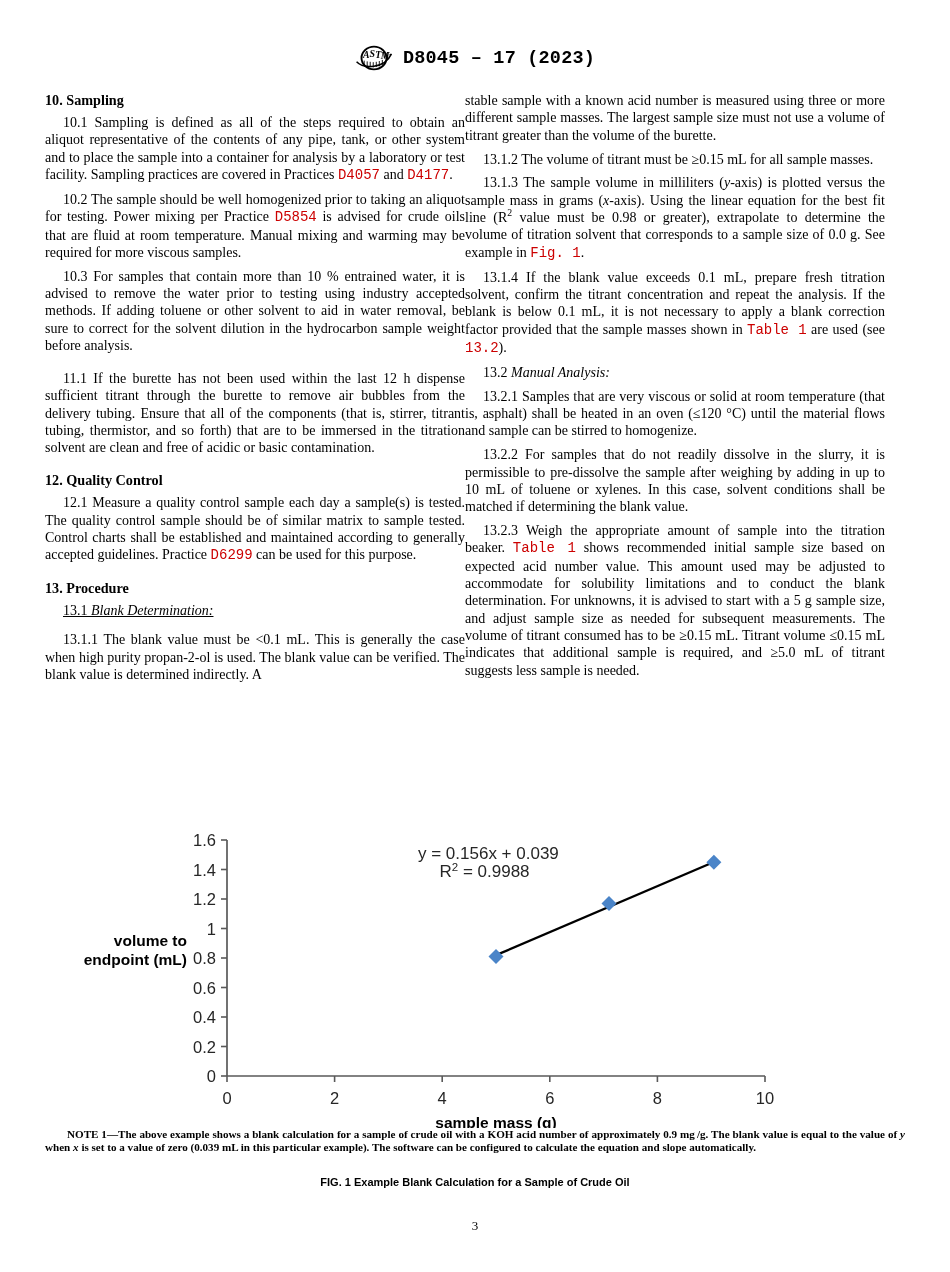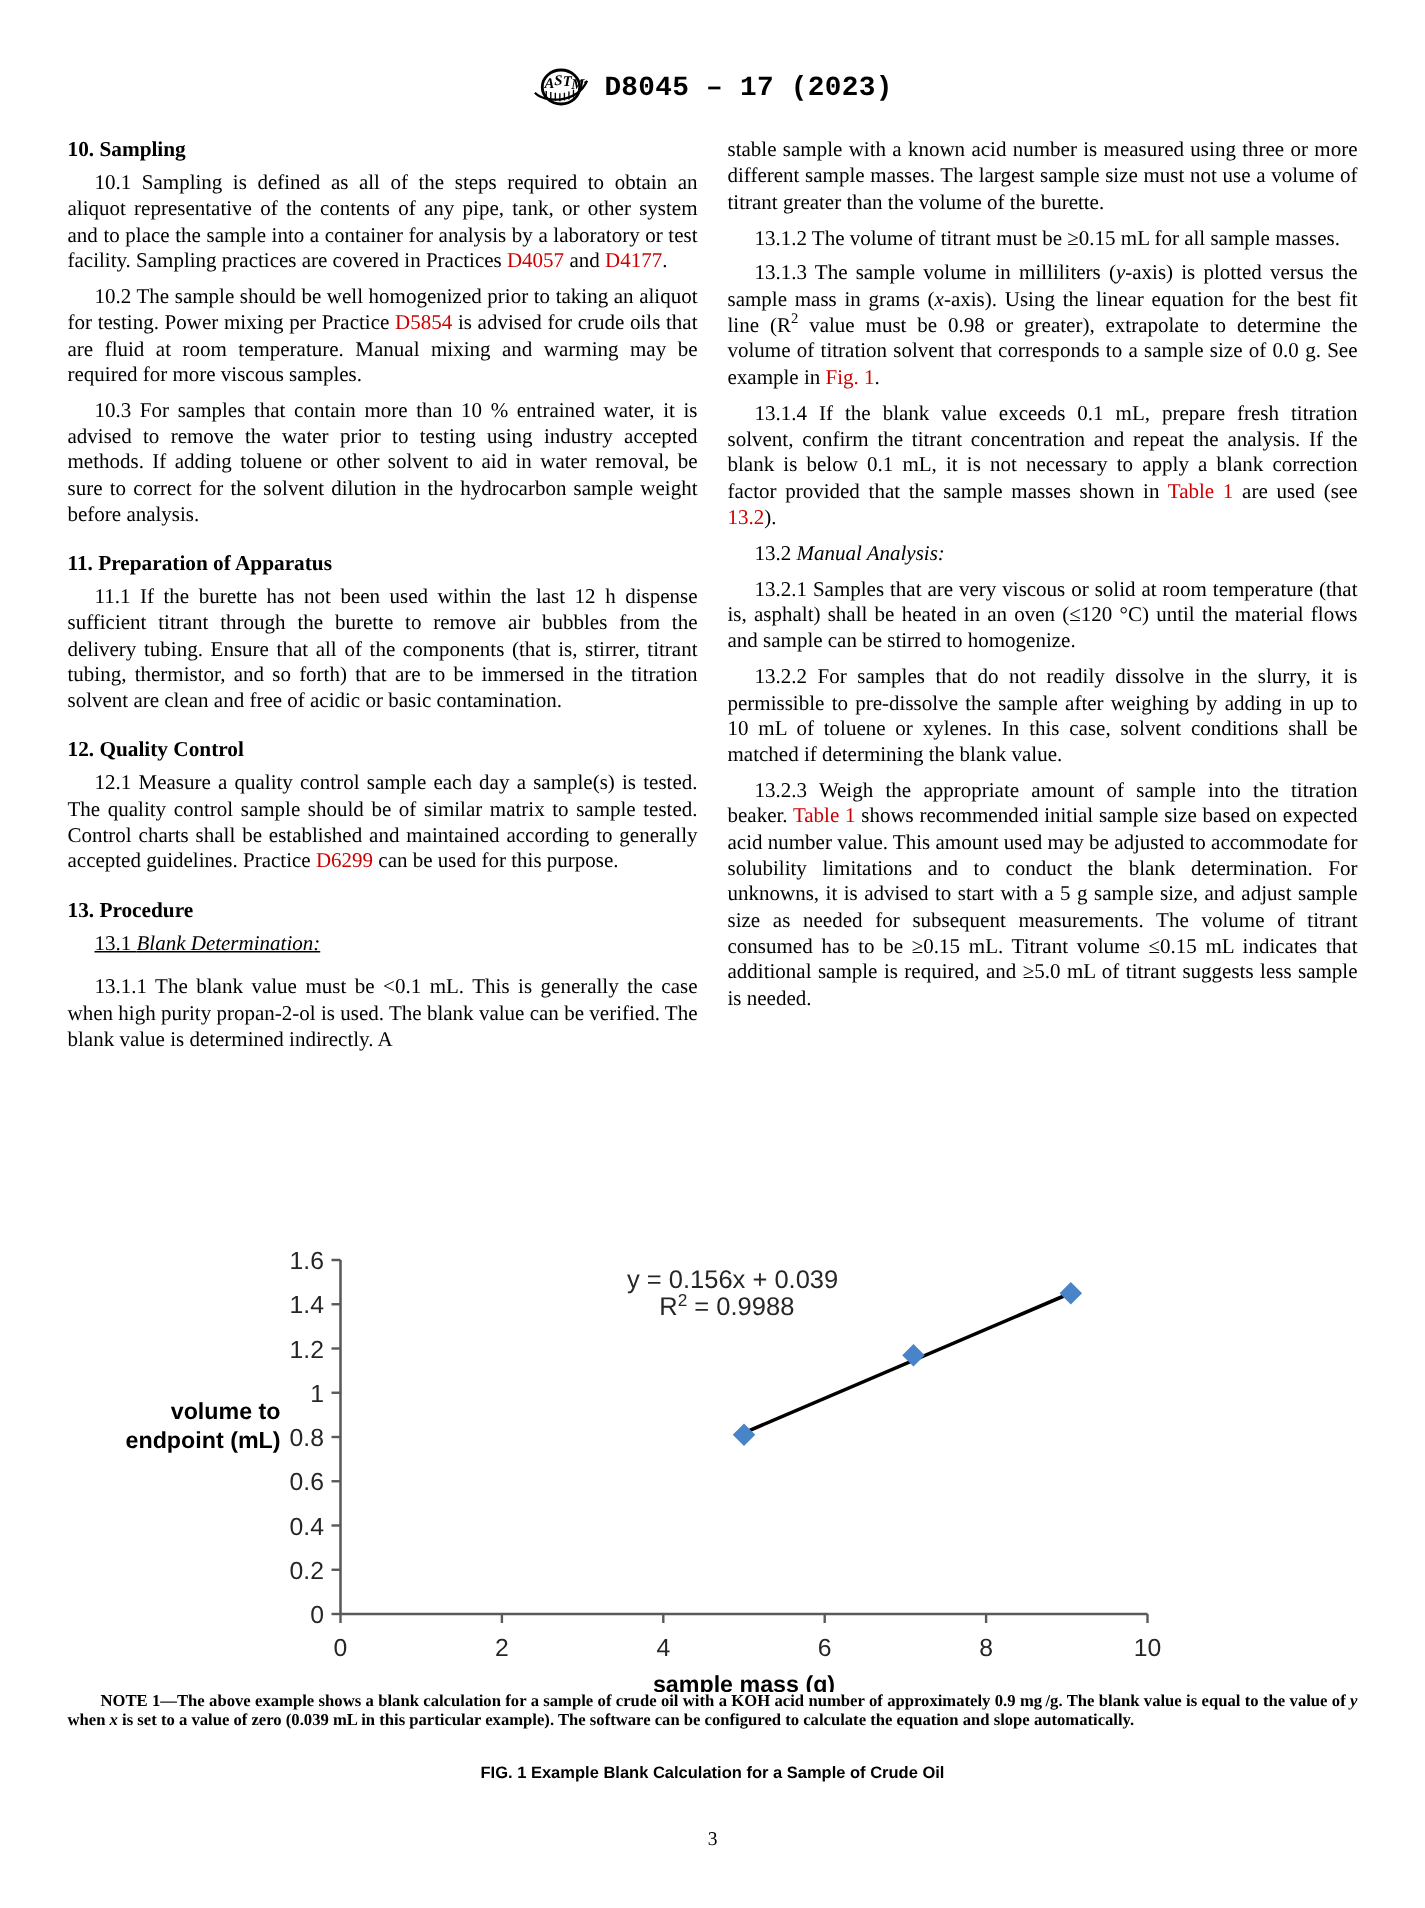--- a/index.html
+++ b/index.html
@@ -20,21 +20,21 @@
   .astm-logo{ width:38px; height:28px; display:block; }
   .doc-id{
     font-family:Liberation Mono, monospace;
     font-weight:bold; font-size:18.5px; letter-spacing:.2px;
   }
 
   
   .columns{
     position:absolute; top:92px; left:45px;
     width:860px;
-    display:flex; gap:20px;
+    display:flex; 
   }
   .col{ width:420px; }
 
   h2.sec{
     font-family:"Liberation Serif", serif;
     font-weight:bold;
     font-size:14.2px;
     margin:0 0 5px 0;
     padding:0;
     text-indent:0;
@@ -46,21 +46,21 @@
     font-size:14px;
     line-height:17.35px;
     text-align:justify;
     text-justify:inter-word;
     text-indent:18px;
     hyphens:none;
   }
   p.para.cont{ text-indent:0; }
   p.para.tight{ margin-bottom:12px;text-decoration:underline; }
   .ital{ font-style:italic; }
-  .ref{ color:#cc0000; }
+  .ref{ color:#cc0000;font-family:Liberation Mono, monospace; }
   .sup{ font-size:70%; vertical-align:super; line-height:0; }
 
   
   .figure{
     position:absolute; left:45px; top:828px; width:860px;
   }
   .chartwrap{
     position:relative;
     width:860px; height:300px;
   }
@@ -121,21 +121,20 @@
 
     <h2 class="sec">10.  Sampling</h2>
 
     <p class="para">10.1 Sampling is defined as all of the steps required to obtain an aliquot representative of the contents of any pipe, tank, or other system and to place the sample into a container for analysis by a laboratory or test facility. Sampling practices are covered in Practices <span class="ref">D4057</span> and <span class="ref">D4177</span>.</p>
 
     <p class="para">10.2 The sample should be well homogenized prior to taking an aliquot for testing. Power mixing per Practice <span class="ref">D5854</span> is advised for crude oils that are fluid at room temperature. Manual mixing and warming may be required for more viscous samples.</p>
 
     <p class="para">10.3 For samples that contain more than 10 % entrained water, it is advised to remove the water prior to testing using industry accepted methods. If adding toluene or other solvent to aid in water removal, be sure to correct for the solvent dilution in the hydrocarbon sample weight before analysis.</p>
 
     <div class="sec-spacer"></div>
-    <h2 class="sec">11.  Preparation of Apparatus</h2>
     <p class="para">11.1 If the burette has not been used within the last 12 h dispense sufficient titrant through the burette to remove air bubbles from the delivery tubing. Ensure that all of the components (that is, stirrer, titrant tubing, thermistor, and so forth) that are to be immersed in the titration solvent are clean and free of acidic or basic contamination.</p>
 
     <div class="sec-spacer"></div>
     <h2 class="sec">12.  Quality Control</h2>
     <p class="para">12.1  Measure a quality control sample each day a sample(s) is tested. The quality control sample should be of similar matrix to sample tested. Control charts shall be established and maintained according to generally accepted guidelines. Practice <span class="ref">D6299</span> can be used for this purpose.</p>
 
     <div class="sec-spacer"></div>
     <h2 class="sec">13.  Procedure</h2>
     <p class="para tight">13.1  <span class="ital">Blank Determination:</span></p>
     <p class="para">13.1.1  The blank value must be &lt;0.1 mL. This is generally the case when high purity propan-2-ol is used. The blank value can be verified. The blank value is determined indirectly. A</p>

